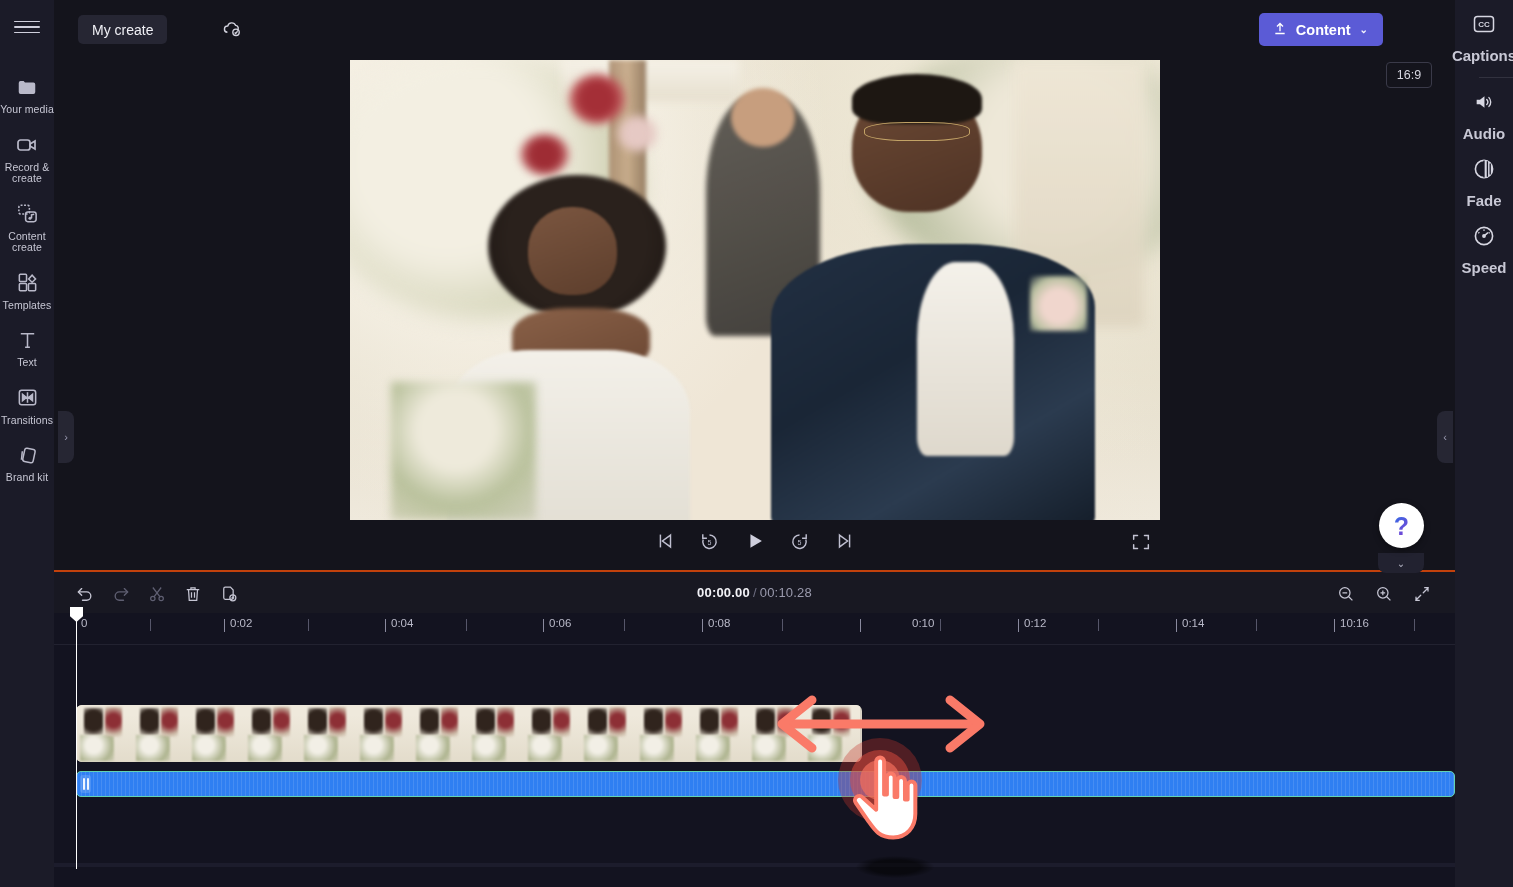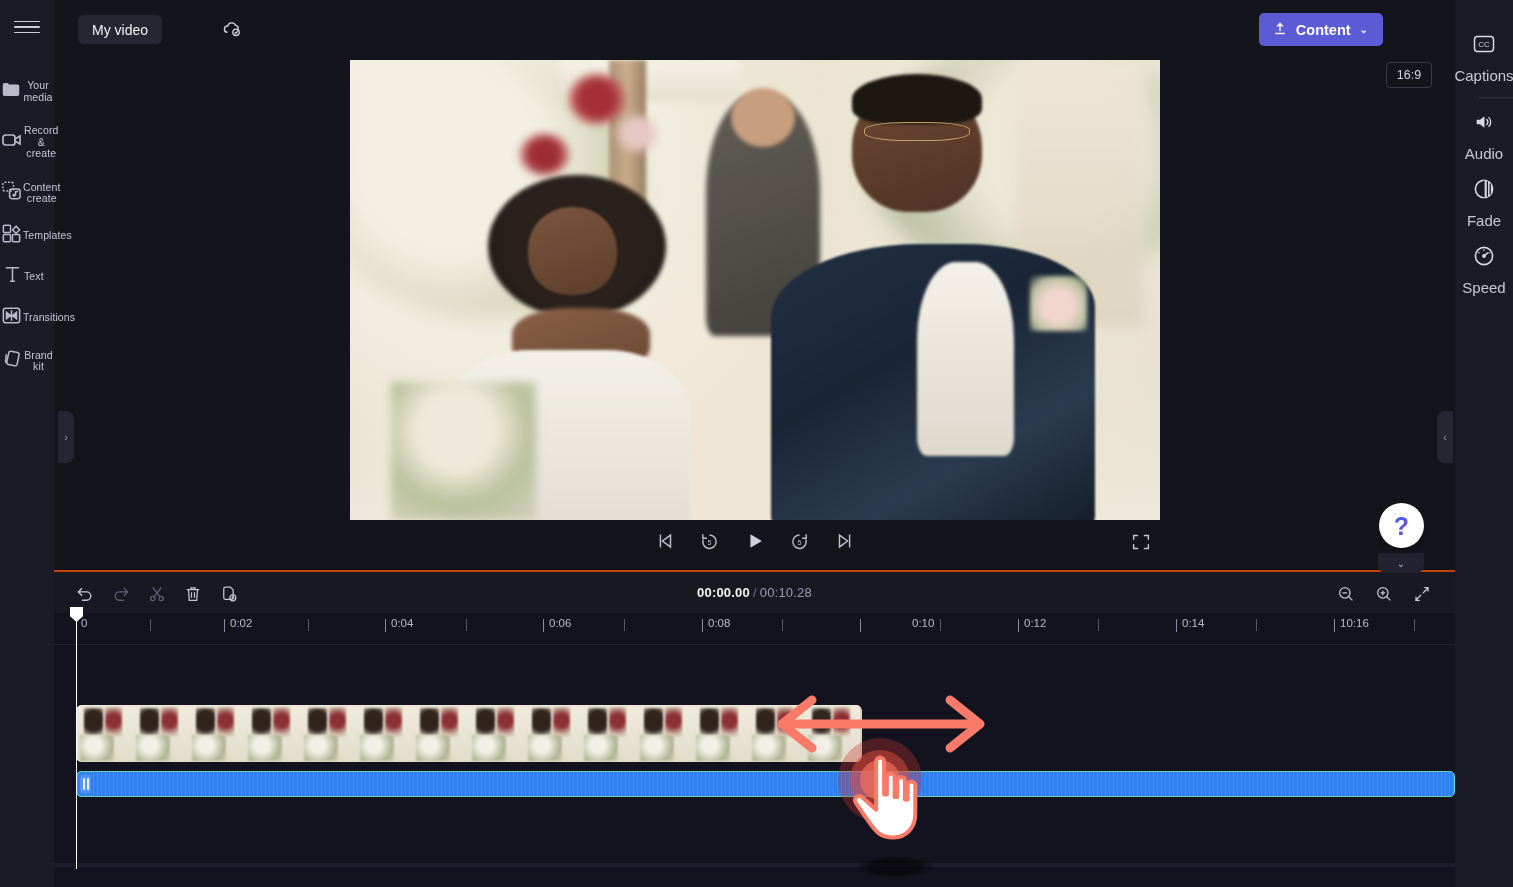--- a/index.html
+++ b/index.html
@@ -12,21 +12,21 @@
   #app { position: relative; width: 1513px; height: 887px; background: #14141c; }
 
   
   .rail {
     position: absolute; left: 0; top: 0; width: 54px; height: 887px;
     background: #1b1b28; display: flex; flex-direction: column; align-items: center;
     padding-top: 14px; z-index: 6;
   }
   .hamburger { width: 26px; height: 26px; display:flex; flex-direction:column; justify-content:center; gap:4px; cursor:pointer; margin-bottom: 26px;}
   .hamburger i { display:block; height:1.6px; background:#cfcfdc; border-radius:1px;}
-  .rail-item { width: 54px; padding: 9px 0 8px; display:flex; flex-direction:row; align-items:center; cursor:pointer; }
+  .rail-item { width: 54px; padding: 9px 0 8px; display:flex; flex-direction:column; align-items:center; cursor:pointer; }
   .rail-item .ic { width: 24px; height: 24px; display:flex; align-items:center; justify-content:center; color:#b9b9c9; }
   .rail-item .lb { margin-top: 5px; font-size: 10.5px; color:#c7c7d4; line-height: 11.5px; text-align:center; letter-spacing:.1px;}
   .rail-item.tall .lb { line-height: 11.5px; }
 
   
   .topbar { position:absolute; left:54px; top:0; width:1401px; height:58px; background:#14141c; z-index:5;}
   .doc-title {
     position:absolute; left:24px; top:15px; height:29px; padding:0 14px;
     background:#262633; color:#f0f0f5; font-size:14px; border-radius:5px;
     display:flex; align-items:center; cursor:pointer;
@@ -34,21 +34,21 @@
   .cloud-status { position:absolute; left:166px; top:18px; width:24px; height:22px; color:#d3d3de; cursor:pointer;}
   .export-btn {
     position:absolute; right:72px; top:13px; height:33px; padding:0 15px 0 13px;
     background:#5b5bd6; border-radius:5px; display:flex; align-items:center; gap:8px;
     color:#fff; font-size:14.5px; font-weight:600; cursor:pointer;
   }
   .export-btn .caret { font-size:10px; opacity:.95; margin-left:1px;}
 
   
   .rrail { position:absolute; right:0; top:0; width:58px; height:887px; background:#1b1b28; z-index:6;
-           display:flex; flex-direction:column; align-items:flex-end; padding-top:24px;}
+           display:flex; flex-direction:column; align-items:flex-end; padding-top:4px;font-weight:bold;}
   .rrail-item { width:58px; padding:8px 0 7px; display:flex; flex-direction:column; align-items:center; cursor:pointer;}
   .rrail-item .ic { width:24px; height:24px; display:flex; align-items:center; justify-content:center; color:#d7d7e2;}
   .rrail-item .lb { margin-top:11px; font-size:15px; color:#c8c8d5;}
   .rrail-div { width:34px; height:1px; background:#32323f; margin:6px 0 4px;}
 
   
   .stage { position:absolute; left:54px; top:58px; width:1401px; height:512px; background:#14141c;}
   .ratio-btn {
     position:absolute; left:1332px; top:4px; width:46px; height:26px; border:1px solid #3a3a49;
     border-radius:4px; color:#d6d6e0; font-size:12.5px; display:flex; align-items:center; justify-content:center; cursor:pointer;
@@ -247,21 +247,21 @@
         <svg width="23" height="23" viewBox="0 0 24 24" fill="none" stroke="currentColor" stroke-width="1.6">
             <rect x="8" y="5" width="11" height="14" rx="2.2" transform="rotate(12 13.5 12)"></rect>
             <path d="M6.6 7.6l-.9 8.8"></path>
           </svg>
       </span>
       <span class="lb">Brand kit</span>
     </div>
   </div>
 
   <div class="topbar">
-    <div class="doc-title">My video</div>
+    <div class="doc-title">My create</div>
     <div class="cloud-status">
       <svg width="24" height="22" viewBox="0 0 24 24" fill="none" stroke="currentColor" stroke-width="1.5">
         <path d="M7 15.5a3.4 3.4 0 0 1 .3-6.8 4.6 4.6 0 0 1 8.7-.6 3.1 3.1 0 0 1 1.6 5.6"></path>
         <circle cx="16.4" cy="15.6" r="3.5"></circle>
           <path d="M14.9 15.7l1.1 1.1 2.1-2.3"></path>
       </svg>
     </div>
     <div class="export-btn">
       <span>
         <svg width="16" height="17" viewBox="0 0 24 24" fill="none" stroke="currentColor" stroke-width="2">

